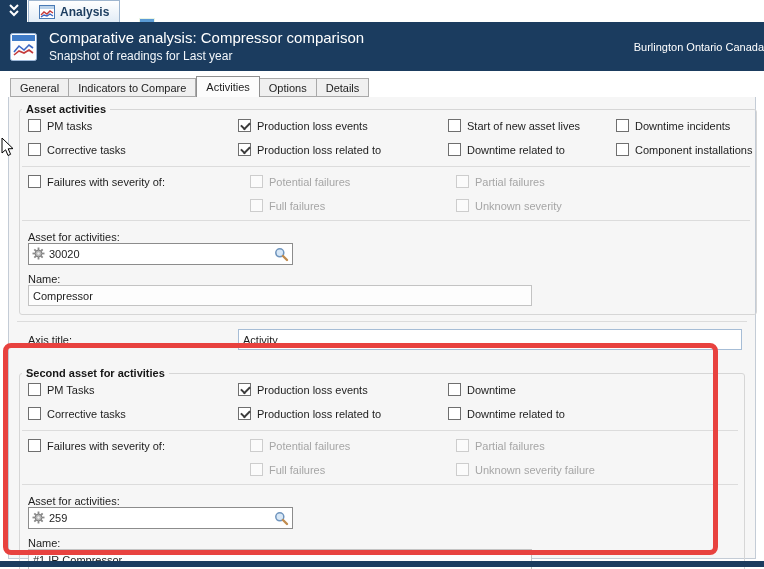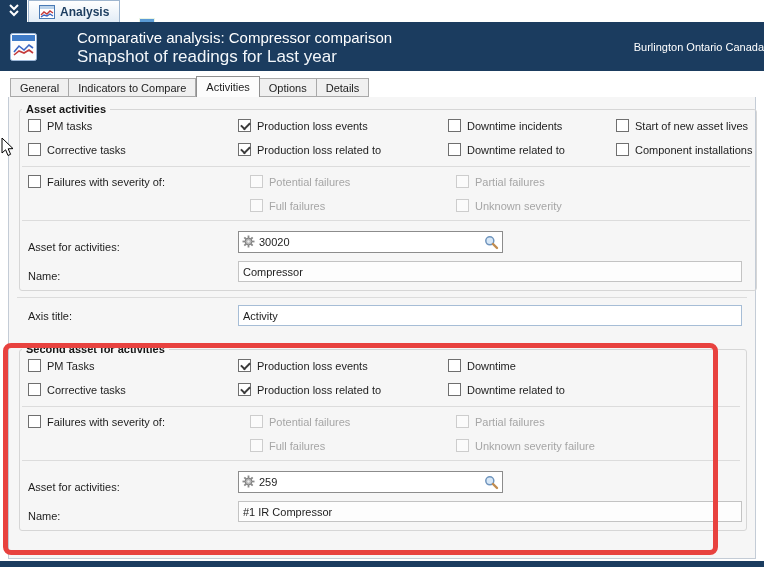--- a/index.html
+++ b/index.html
@@ -15,25 +15,25 @@
     font-size:11px; color:var(--txt);
   }
   
   .top-strip{position:absolute;left:0;top:0;width:764px;height:22px;background:#fff;display:flex;align-items:stretch;border-radius:7px;}
   .collapse-btn{width:27px;height:22px;background:var(--navy);display:flex;align-items:center;justify-content:center;cursor:pointer;}
   .top-tab{display:flex;align-items:center;gap:5px;padding:0 10px;font-weight:bold;font-size:12px;cursor:pointer;}
   .top-tab.analysis{margin-left:1px;background:linear-gradient(#ffffff,#e2ecf6);border:1px solid #9fb6cf;border-bottom:none;color:var(--navy);}
   .top-tab.properties{margin-left:8px;background:var(--green);border:1px solid #35961f;border-bottom:none;color:#fff;margin-top:23px;}
   .ticon{display:flex;align-items:center;}
   
-  .header{position:absolute;left:0;top:22px;width:764px;height:49px;background:var(--navy);display:flex;align-items:center;color:#fff;gap:28px;}
+  .header{position:absolute;left:0;top:22px;width:764px;height:49px;background:var(--navy);display:flex;align-items:center;color:#fff;}
   .hicon{margin:0 12px 0 10px;flex:none;display:flex;}
   .htext{flex:1;min-width:0;}
   .htitle{font-size:15px;line-height:18px;font-weight:400;}
-  .hsub{font-size:17px;line-height:15px;margin-top:2px;color:#f2f6fa;}
+  .hsub{font-size:12px;line-height:15px;margin-top:2px;color:#f2f6fa;}
   .hloc{flex:none;font-size:11px;}
   
   .doc-tabs{position:absolute;left:10px;top:76px;height:21px;display:flex;align-items:flex-end;z-index:3;}
   .doc-tab{height:19px;line-height:18px;padding:0 9px;background:#f0f0f0;border:1px solid #a9a9a9;border-left:none;cursor:pointer;white-space:nowrap;}
   .doc-tab:first-child{border-left:1px solid #a9a9a9;}
   .doc-tab.active{height:21px;line-height:20px;background:#fcfcfc;border:1px solid #8f8f8f;border-bottom:none;position:relative;z-index:4;}
   
   .panel{position:absolute;left:8px;top:97px;width:748px;height:462px;background:var(--panel-bg);
     border-left:1px solid var(--panel-border);border-right:1px solid var(--panel-border);border-bottom:1px solid var(--panel-border);}
   fieldset{border:1px solid var(--fs-border);border-radius:3px;margin:6px 10px 0 10px;padding:0 4px 4px 0;background:transparent;}
@@ -46,21 +46,21 @@
   .cb-item{display:flex;align-items:center;cursor:pointer;white-space:nowrap;}
   .cb{width:13px;height:13px;flex:none;border:1px solid #6f6f6f;background:#fff;position:relative;}
   .cb-item.checked .cb::after{content:"";position:absolute;left:2px;top:2px;width:7px;height:4px;
     border-left:2px solid #3c3c3c;border-bottom:2px solid #3c3c3c;transform:rotate(-45deg);}
   .cb-item.disabled{cursor:default;}
   .cb-item.disabled .cb{border-color:#cdcdcd;background:#fbfbfb;}
   .cb-item.disabled .cb-label{color:var(--disabled);}
   .cb-label{padding-left:6px;}
   .sep{height:1px;background:var(--sep);margin:6px 2px;}
   .sep-full{height:1px;background:var(--sep);margin:6px 8px 0 8px;}
-  .form-row{display:flex;align-items:flex-end;padding:4px 0 4px 8px;}
+  .form-row{display:flex;align-items:flex-start;padding:4px 0 4px 8px;flex-direction:column;}
   .form-label{width:210px;flex:none;}
   .lookup{width:265px;height:22px;background:#fff;border:1px solid #8c8c8c;display:flex;align-items:center;padding:0 3px;gap:4px;}
   .lookup .val{flex:1;}
   .lookup .mag{flex:none;display:flex;cursor:pointer;}
   .field{width:504px;height:21px;background:#fdfdfd;border:1px solid #c3c3c3;display:flex;align-items:center;padding:0 4px;}
   .field.axis{background:#fff;border:1px solid #a6bdd6;}
   .axis-row{display:flex;align-items:center;padding:7px 0 7px 19px;}
   .axis-row .form-label{width:210px;}
   
   .bottom-bar{position:absolute;left:0;top:561px;width:764px;height:6px;background:var(--navy);}
@@ -138,25 +138,25 @@
       <label class="cb-item">
           <span class="cb"></span>
           <span class="cb-label">PM tasks</span>
         </label>
       <label class="cb-item checked">
           <span class="cb"></span>
           <span class="cb-label">Production loss events</span>
         </label>
       <label class="cb-item">
           <span class="cb"></span>
+          <span class="cb-label">Start of new asset lives</span>
+        </label>
+      <label class="cb-item">
+          <span class="cb"></span>
           <span class="cb-label">Downtime incidents</span>
-        </label>
-      <label class="cb-item">
-          <span class="cb"></span>
-          <span class="cb-label">Start of new asset lives</span>
         </label>
       <label class="cb-item">
           <span class="cb"></span>
           <span class="cb-label">Corrective tasks</span>
         </label>
       <label class="cb-item checked">
           <span class="cb"></span>
           <span class="cb-label">Production loss related to</span>
         </label>
       <label class="cb-item">

